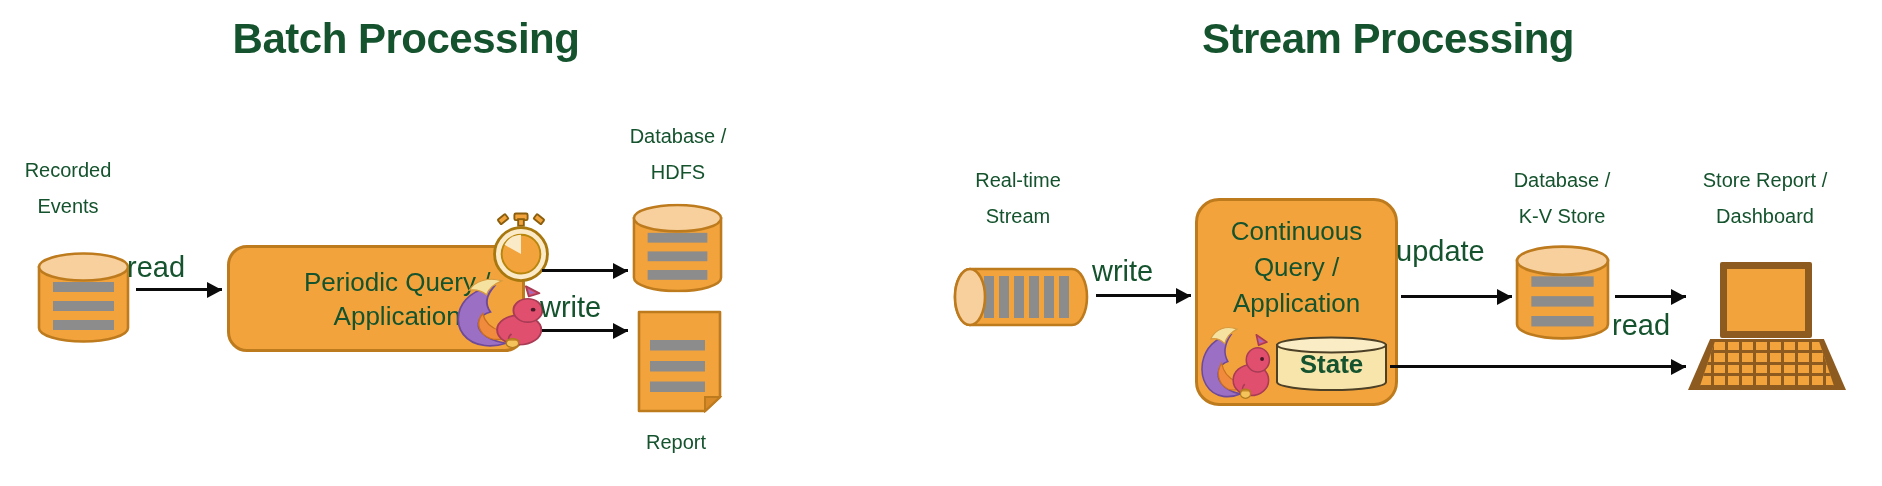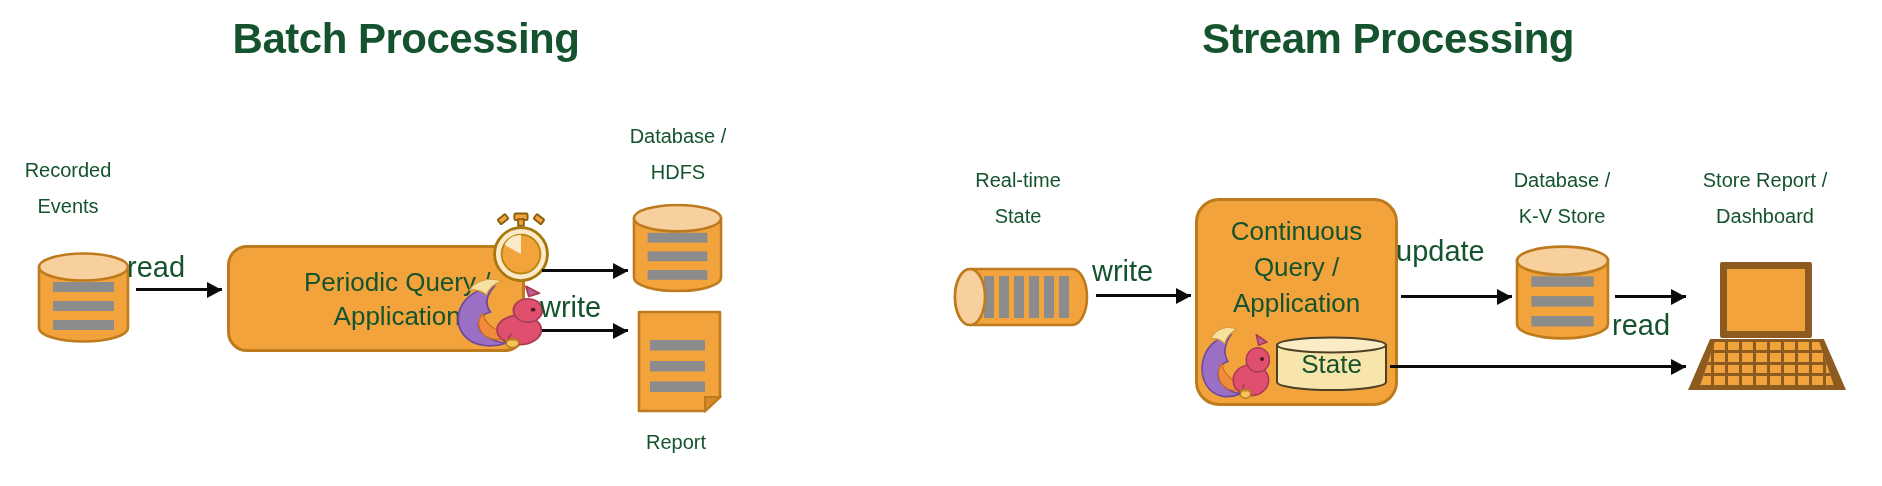--- a/index.html
+++ b/index.html
@@ -31,21 +31,21 @@
   .batch-box .boxlabel{
     font-size:26px;line-height:34px;padding-left:30px;text-align:center;white-space:pre-line;
   }
   .stream-box{border-radius:24px;}
   .stream-box .boxlabel{
     position:absolute;left:0;top:12px;width:100%;text-align:center;
     font-size:26px;line-height:36px;white-space:pre-line;
   }
   .state-wrap{position:absolute;}
   .state-wrap .statelabel{
-    position:absolute;left:0;top:13px;width:100%;text-align:center;font-size:26px;
+    position:absolute;left:0;top:13px;width:100%;text-align:center;font-size:26px;font-weight:bold;
   }
   
   .laptop{position:absolute;}
   .lap-screen{
     position:absolute;left:32px;top:0;width:92px;height:76px;box-sizing:border-box;
     background:#F2A33C;border:7px solid #8D5B20;border-radius:2px;
   }
   .lap-kb{
     position:absolute;left:0;top:77px;width:158px;height:51px;background:#8D5B20;
     clip-path:polygon(14% 0,86% 0,100% 100%,0 100%);
@@ -171,21 +171,21 @@
         <use href="#sym-doc"></use>
       </svg>
 
     <div class="label" style="left:615px;top:424px;width:122px">Report</div>
   </section>
 
   <section>
     <div class="title" style="left:1138px;top:14px;width:500px">Stream Processing</div>
 
     <div class="label" style="left:955px;top:162px;width:126px">Real-time
-State</div>
+Stream</div>
 
     <svg class="abs" style="left:950px;top:266px" width="142" height="62" viewBox="0 0 142 62">
         <use href="#sym-pipe"></use>
       </svg>
 
     <div class="verb" style="left:1092px;top:254px;width:94px">write</div>
     <div class="arrow" style="left:1096px;top:294px;width:95px"></div>
 
     <div class="procbox stream-box" style="left:1195px;top:198px;width:203px;height:208px">
       <div class="boxlabel">Continuous

